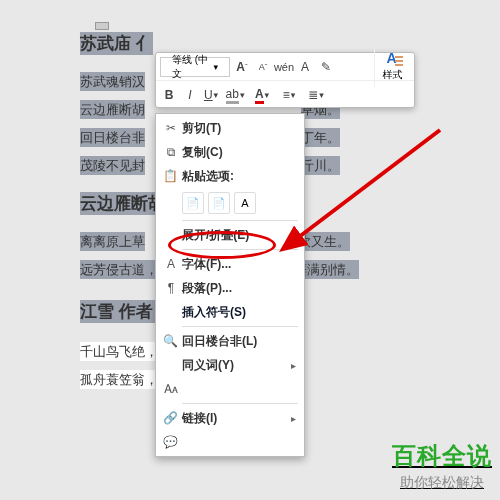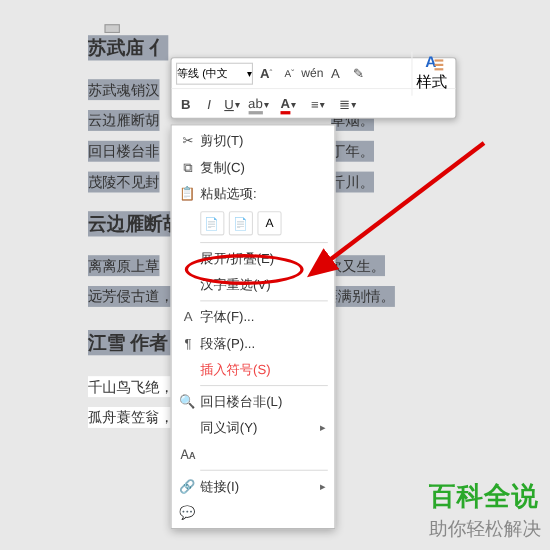--- a/index.html
+++ b/index.html
@@ -15,49 +15,49 @@
 
 .sel { background: #9ca3af; color: #333; display: inline; padding: 2px 0; }
 .sel.white { background: #fff; }
 
 .author-link { color: #0066cc; text-decoration: underline; }
 
 
 .mini-toolbar { position: absolute; left: 155px; top: 52px; width: 260px; height: 56px; background: #fff; border: 1px solid #bbb; border-radius: 3px; box-shadow: 0 2px 6px rgba(0,0,0,.25); z-index: 5; }
 .mt-row { height: 28px; display: flex; align-items: center; padding: 0 4px; gap: 3px; }
 .mt-row1 { border-bottom: 1px solid #eee; }
-.font-sel { width: 70px; height: 20px; border: 1px solid #ccc; font-size: 10px; padding: 0 0; display: flex; align-items: center; justify-content: space-between; }
+.font-sel { width: 70px; height: 20px; border: 1px solid #ccc; font-size: 10px; padding: 0 11px; display: flex; align-items: center; justify-content: space-between; }
 .mt-btn { width: 18px; height: 20px; font-size: 12px; display: flex; align-items: center; justify-content: center; color: #444; cursor: pointer; }
 .mt-btn.wide { width: 24px; }
-.styles-box { width: 36px; height: 40px; display: flex; flex-direction: column; align-items: center; justify-content: center; border-left: 1px solid #eee; margin-left: auto; font-size: 14px; }
+.styles-box { width: 36px; height: 40px; display: flex; flex-direction: column; align-items: center; justify-content: center; border-left: 1px solid #eee; margin-left: auto; font-size: 10px; }
 .styles-icon { width: 20px; height: 16px; position: relative; }
 .styles-icon::before { content: "A"; position: absolute; font-size: 14px; font-weight: bold; color: #2366c9; left: 4px; top: -2px; }
 .styles-icon::after { content: ""; position: absolute; width: 8px; height: 2px; background: #d96; left: 12px; top: 12px; box-shadow: 0 -4px #d96, 0 -8px #d96; }
 
 
 .ctx-menu { position: absolute; left: 155px; top: 113px; width: 150px; background: #fff; border: 1px solid #bbb; box-shadow: 0 3px 8px rgba(0,0,0,.3); z-index: 10; padding: 2px 0; }
 .ctx-item { height: 24px; display: flex; align-items: center; padding: 0 8px 0 4px; font-size: 12px; color: #333; cursor: pointer; }
-.ctx-item.disabled { color: #ef4444; cursor: default; }
+.ctx-item.disabled { color: #0f172a; cursor: default; }
 .ctx-icon { width: 22px; height: 18px; display: flex; align-items: center; justify-content: center; font-size: 12px; color: #555; }
-.ctx-label { flex: 1; }
+.ctx-label { flex: 1; font-weight: bold; }
 .ctx-arrow { font-size: 10px; color: #666; }
 .ctx-sep { height: 1px; background: #ddd; margin: 2px 6px 2px 26px; }
 .ctx-paste-opts { height: 30px; display: flex; align-items: center; padding-left: 26px; gap: 4px; }
 .paste-opt { width: 22px; height: 22px; border: 1px solid #ddd; border-radius: 2px; display: flex; align-items: center; justify-content: center; font-size: 11px; }
 
 
 .red-circle { position: absolute; left: 168px; top: 231px; width: 108px; height: 28px; border: 3px solid #d00; border-radius: 50%; z-index: 20; pointer-events: none; }
 
 
 .arrow-svg { position: absolute; left: 270px; top: 120px; width: 180px; height: 150px; z-index: 15; pointer-events: none; }
 
 
-.watermark { position: absolute; right: 8px; bottom: 8px; text-align: left; }
+.watermark { position: absolute; right: 8px; bottom: 8px; text-align: center; text-decoration: underline; }
 .wm-brand { font-size: 24px; font-weight: bold; color: #2aa82a; letter-spacing: 1px; }
-.wm-sub { font-size: 17px; color: #888; margin-top: 2px; }
+.wm-sub { font-size: 14px; color: #888; margin-top: 2px; }
 
 .dd { font-size: 9px; margin-left: 1px; }
 </style>
 </head>
 <body>
 
 <div class="page-area">
   <div class="ruler-corner"></div>
 
   <div class="document">
@@ -142,24 +142,20 @@
       <div class="paste-opt">📄</div>
       <div class="paste-opt">📄</div>
       <div class="paste-opt">A</div>
     </div>
     <div class="ctx-sep"></div>
     <div class="ctx-item">
         <span class="ctx-icon"></span>
         <span class="ctx-label">展开/折叠(E)</span>
         <span class="ctx-arrow">▸</span>
       </div>
-    <div class="ctx-item">
-        <span class="ctx-icon"></span>
-        <span class="ctx-label">汉字重选(V)</span>
-      </div>
     <div class="ctx-sep"></div>
     <div class="ctx-item">
         <span class="ctx-icon">A</span>
         <span class="ctx-label">字体(F)...</span>
       </div>
     <div class="ctx-item">
         <span class="ctx-icon">¶</span>
         <span class="ctx-label">段落(P)...</span>
       </div>
     <div class="ctx-item disabled">

